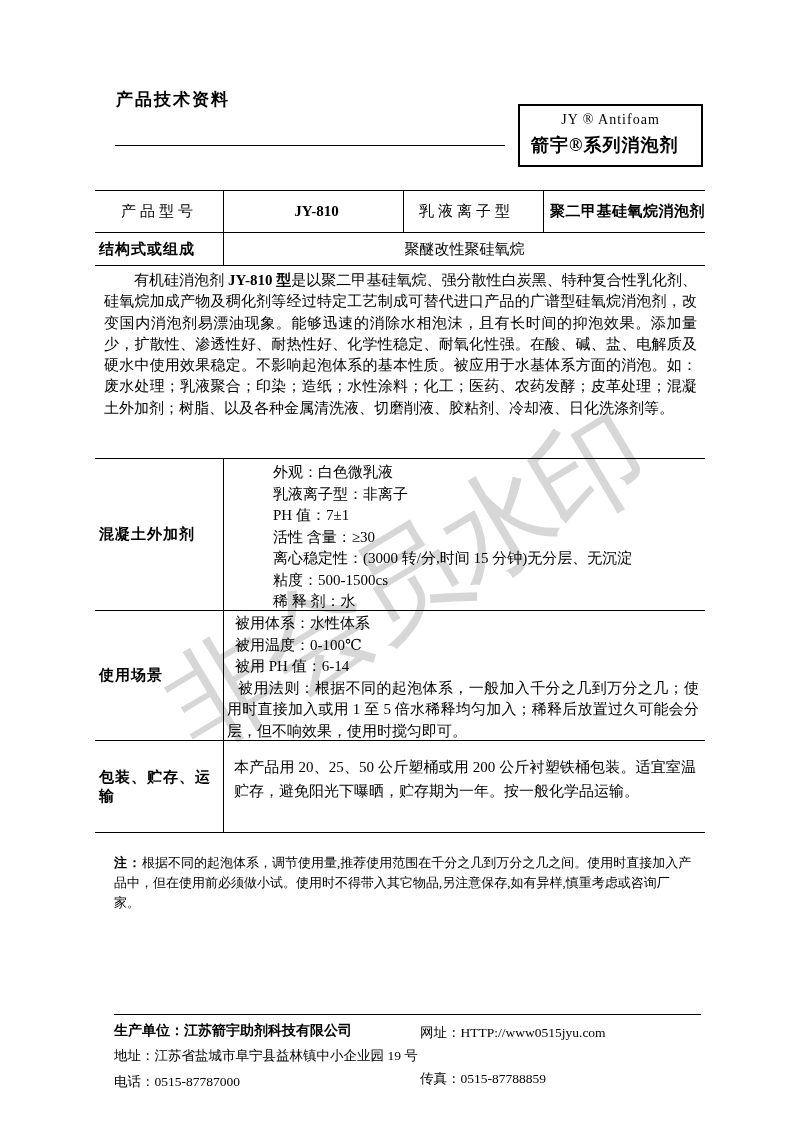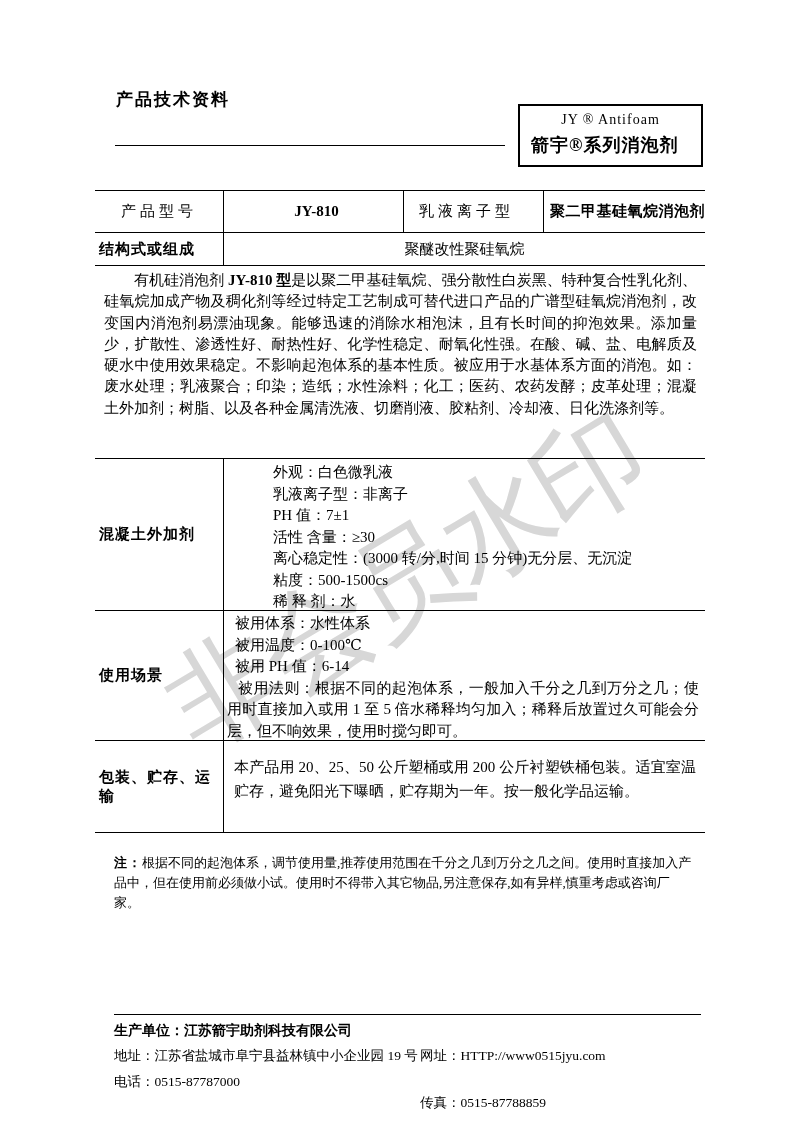--- a/index.html
+++ b/index.html
@@ -75,23 +75,23 @@
   }
   .note b { letter-spacing:1px; }
   
   .footer-rule {
     position:absolute; left:114px; top:1014px; width:587px;
     border-top:1.6px solid #000; z-index:1;
   }
   .f-producer { position:absolute; left:114px; top:1022px; font-size:14px; font-weight:bold; z-index:1; }
   .f-item { position:absolute; font-size:13.5px; z-index:1; }
   .f-addr  { left:114px; top:1047px; }
-  .f-web   { left:420px; top:1047px; }
+  .f-web   { left:420px; top:1024px; }
   .f-phone { left:114px; top:1073px; }
-  .f-fax   { left:420px; top:1094px; }
+  .f-fax   { left:420px; top:1070px; }
 </style>
 </head>
 <body>
 
 <div class="watermark">非会员水印</div>
 
 <div class="doc-title">产品技术资料</div>
 <div class="title-rule"></div>
 
 <div class="brand-box">

